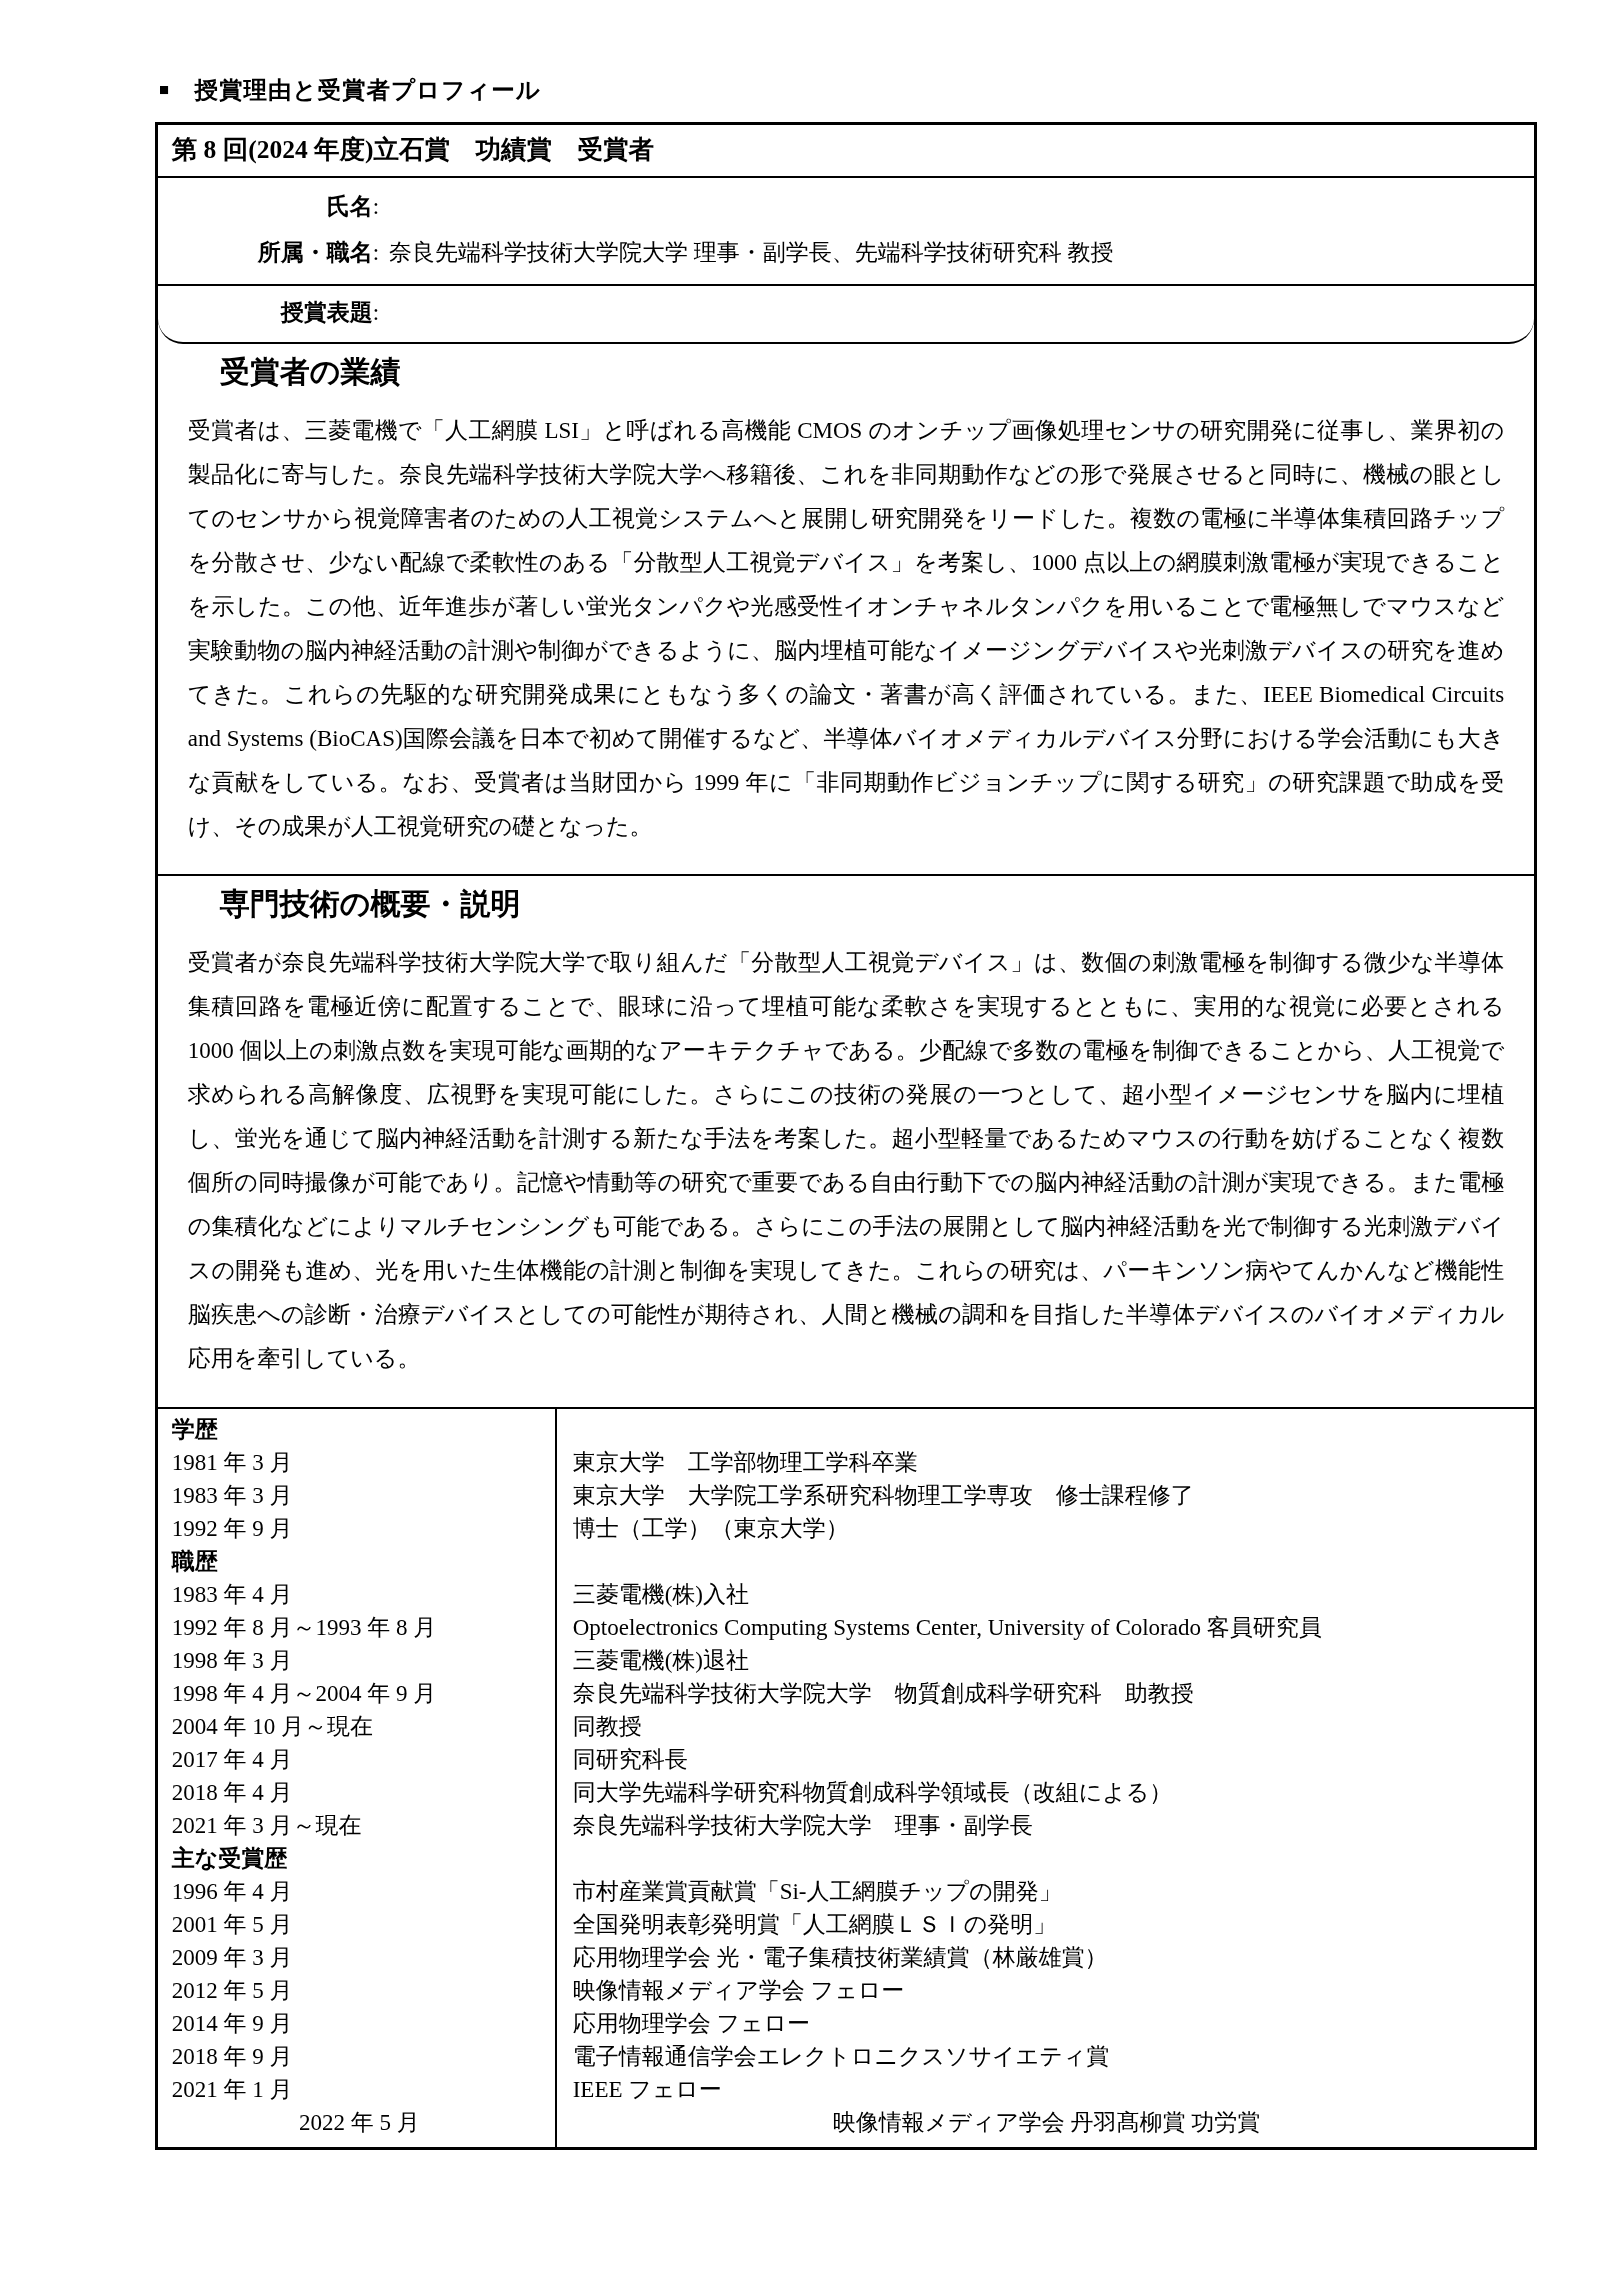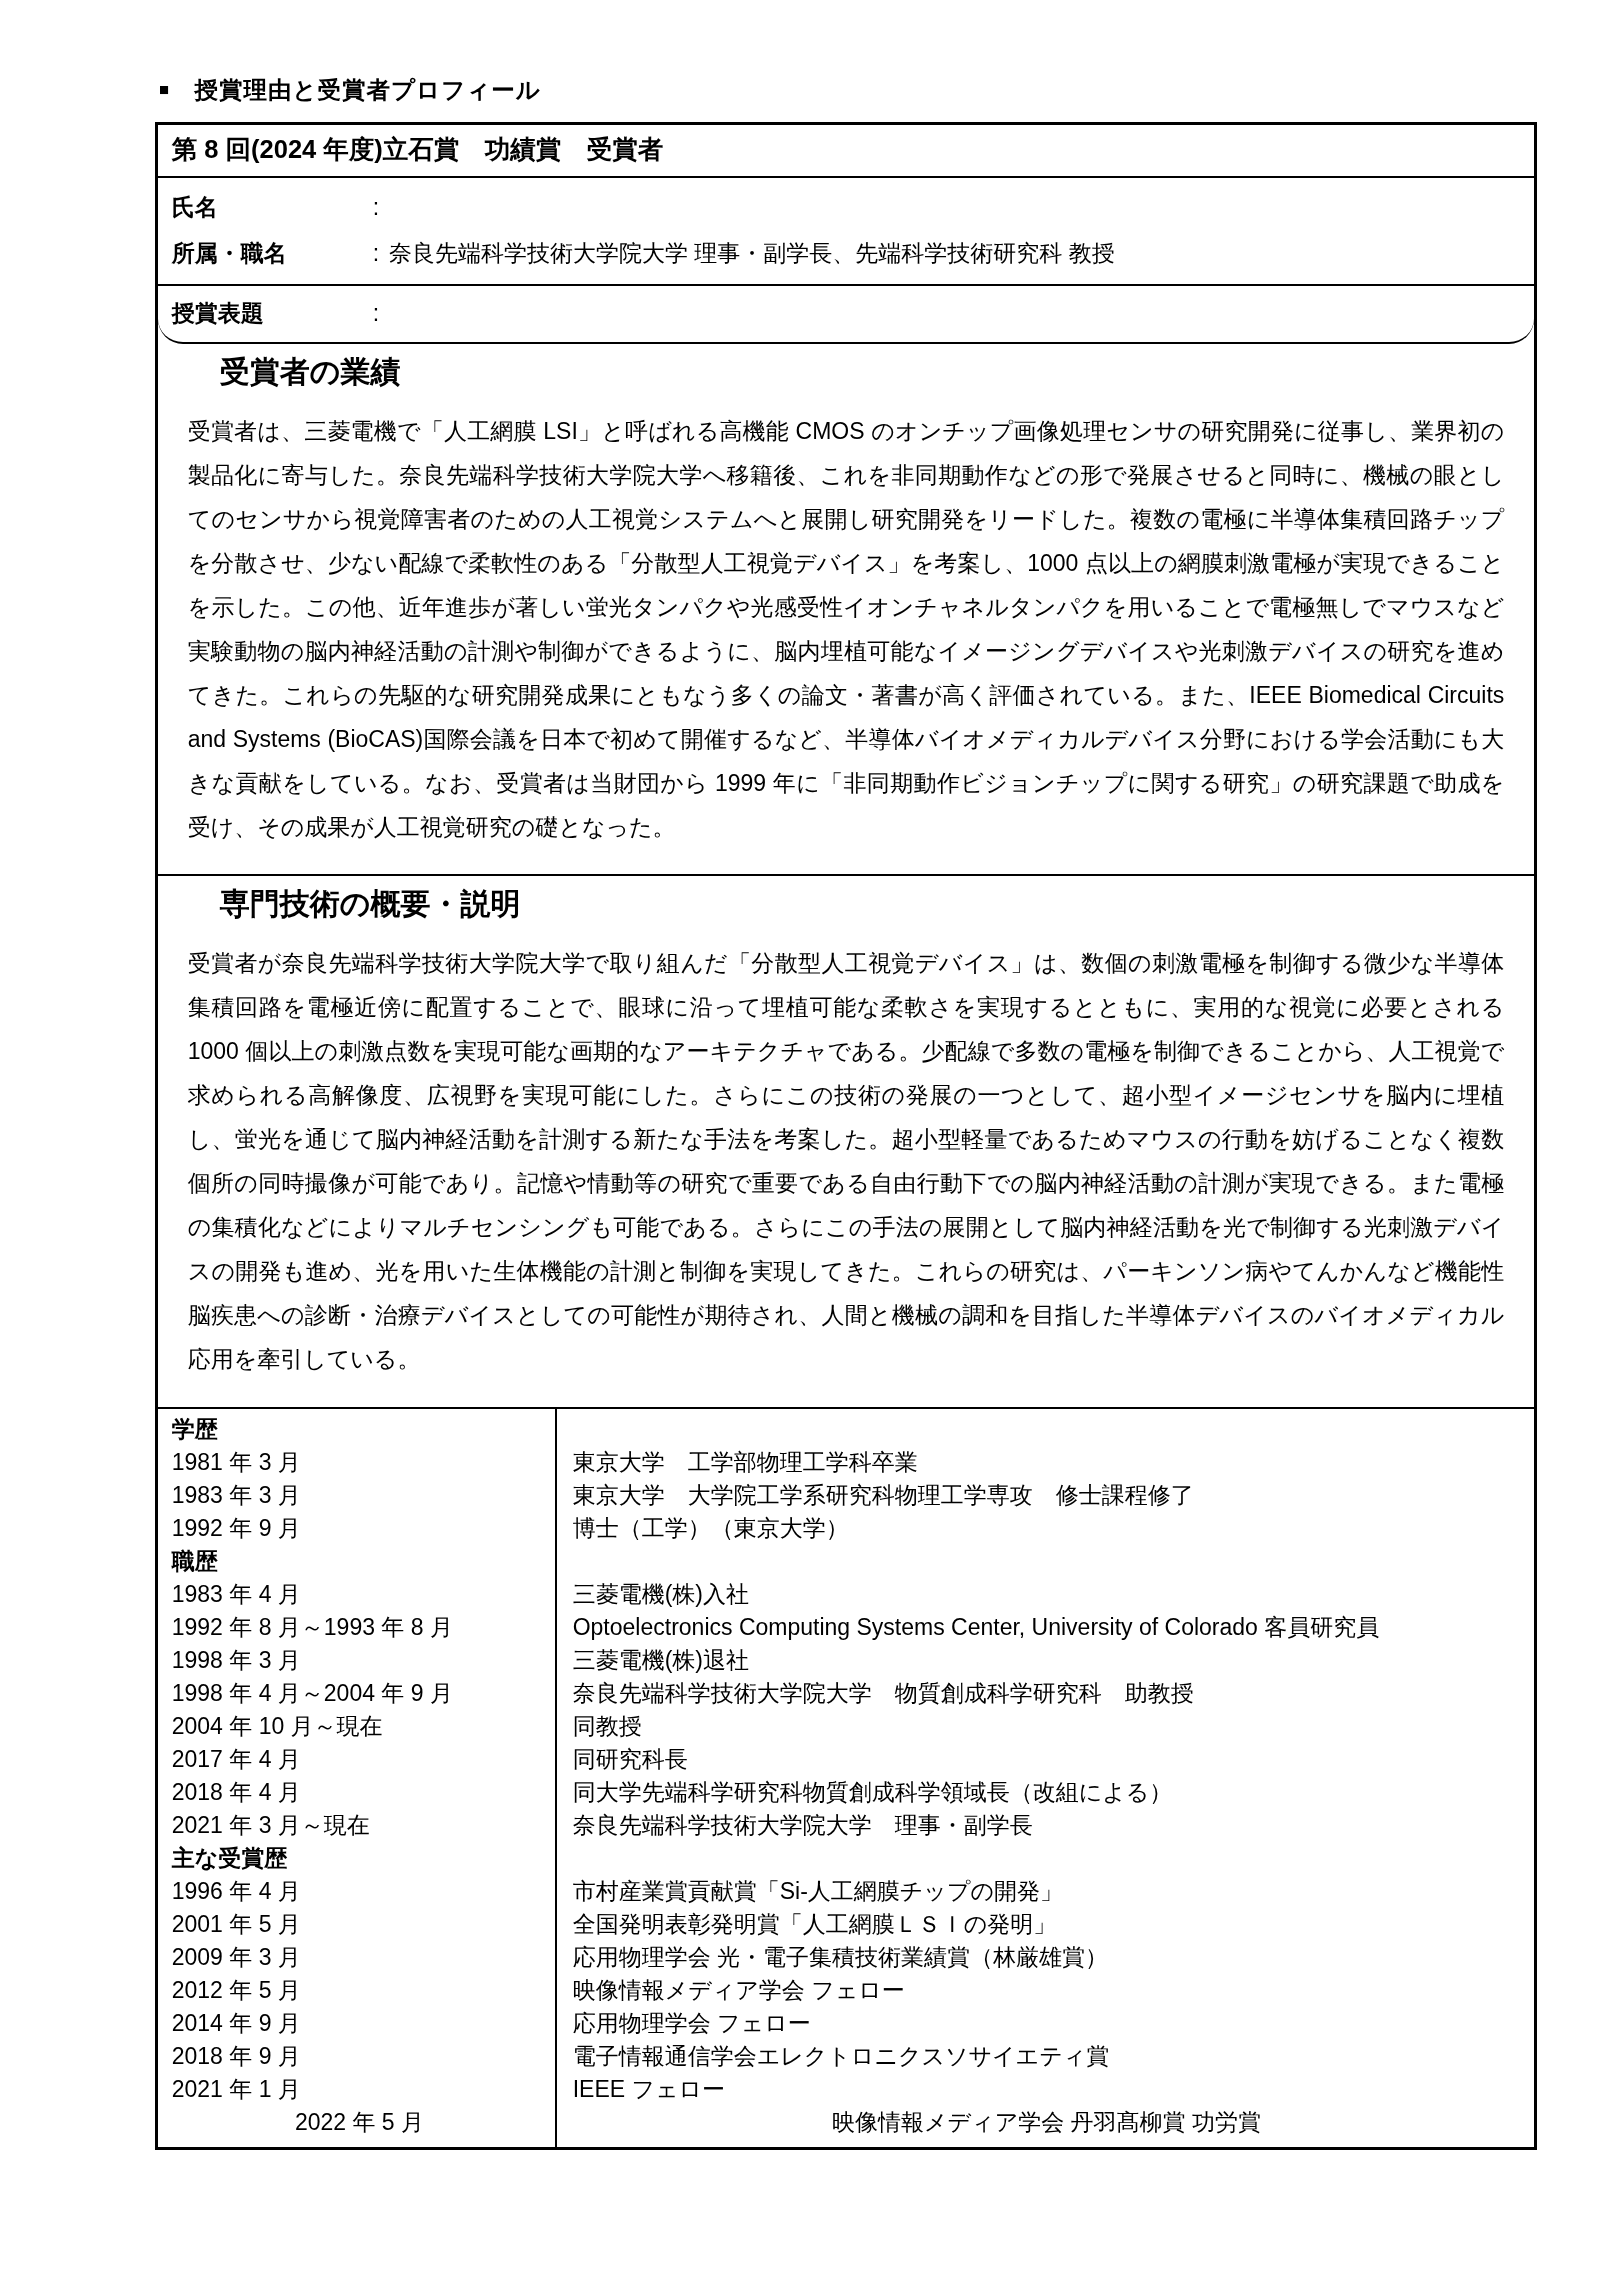--- a/index.html
+++ b/index.html
@@ -33,40 +33,42 @@
   }
   .page-header .hd-text {
     font-size: 23.5px;
     font-weight: bold;
     letter-spacing: 1px;
   }
   .doc {
     box-sizing: border-box;
     width: 1382px;
     border: 3.9px solid #000;
+    font-family: Liberation Serif, serif;
   }
   .row-title {
     font-size: 25.5px;
     font-weight: bold;
     padding: 7.8px 13.7px 8.8px 13.7px;
     border-bottom: 2.9px solid #000;
   }
   .fields-block {
     padding: 5.9px 13.7px 7.8px 13.7px;
     border-bottom: 2.9px solid #000;
   }
   .field {
     display: flex;
     font-size: 23px;
     line-height: 46px;
   }
   .field .lbl {
     flex: none;
     width: 201px;
     font-weight: bold;
+    text-align: right;
   }
   .field .sep {
     flex: none;
     margin-right: 9.8px;
   }
   .field .val {
     flex: 1;
   }
   .award-block {
     padding: 3.9px 13.7px 5.9px 13.7px;

